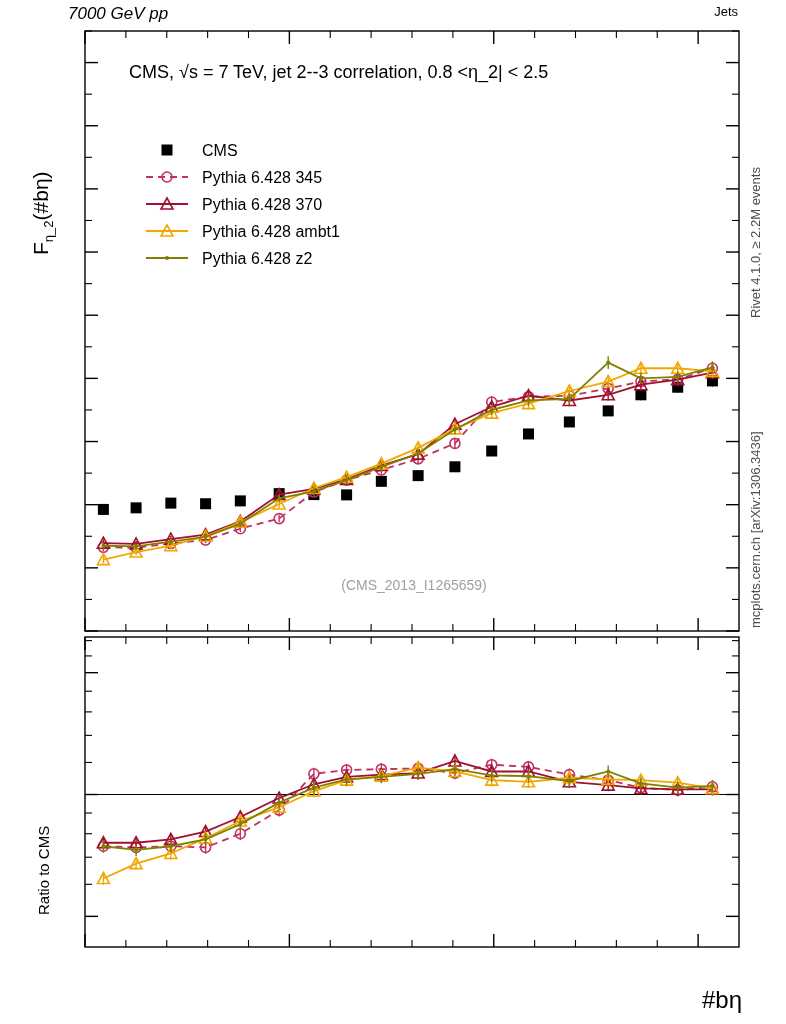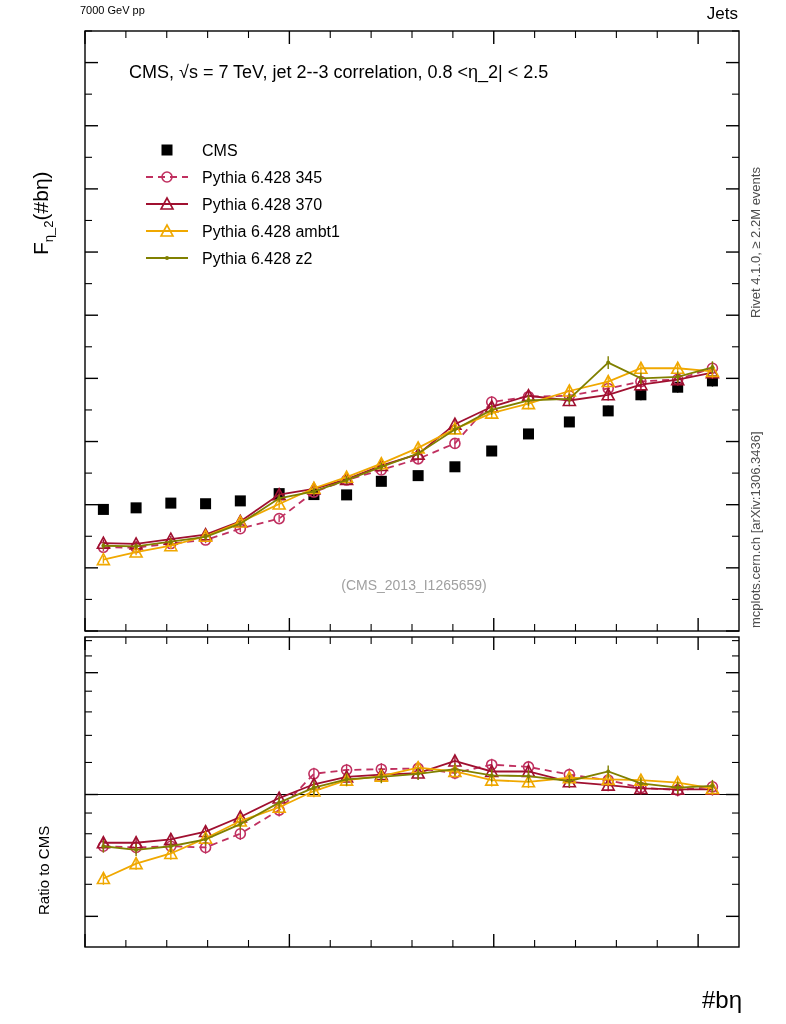--- a/index.html
+++ b/index.html
@@ -1,22 +1,22 @@
 <!DOCTYPE html>
 <html><head>
 <meta charset="utf-8">
 <style>
   html,body{margin:0;padding:0;}
   body{width:786px;height:1024px;background:#ffffff;font-family:"Liberation Sans",sans-serif;color:#000;}
   #root{position:relative;width:786px;height:1024px;}
   .abs{position:absolute;}
   .txt{font-family:"Liberation Sans",sans-serif;color:#000;white-space:nowrap;}
   
-  #hdr-left{left:80px;top:4px;font-size:11px;}
-  #hdr-right{right:48px;top:4px;font-size:17px;}
+  #hdr-left{left:68px;top:4px;font-size:17px;font-style:italic;}
+  #hdr-right{right:48px;top:4px;font-size:13px;}
   #ylabel-main{left:26px;top:60px;}
   #ylabel-ratio{left:30px;top:760px;}
   #xlabel{right:44px;top:986px;font-size:19px;}
   svg{display:block;}
 </style>
 </head>
 <body>
 
 <div id="root">
 

